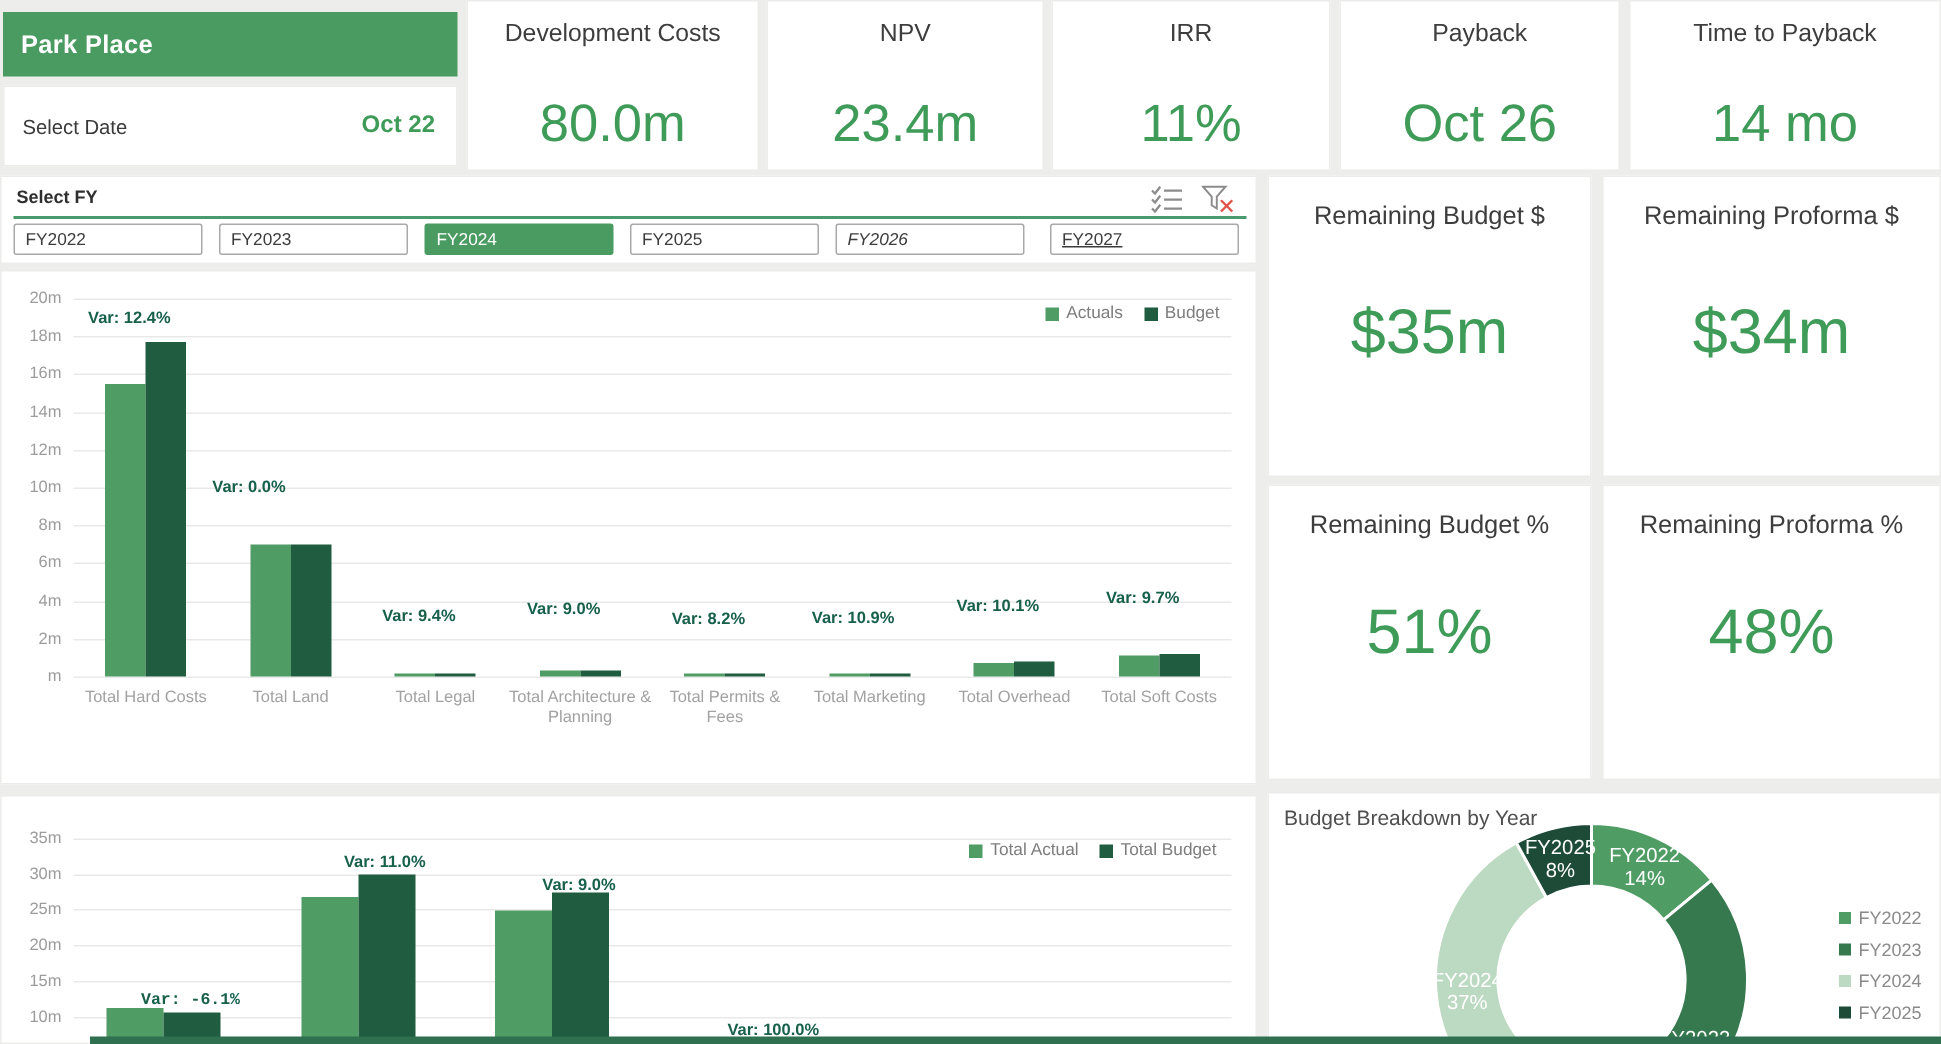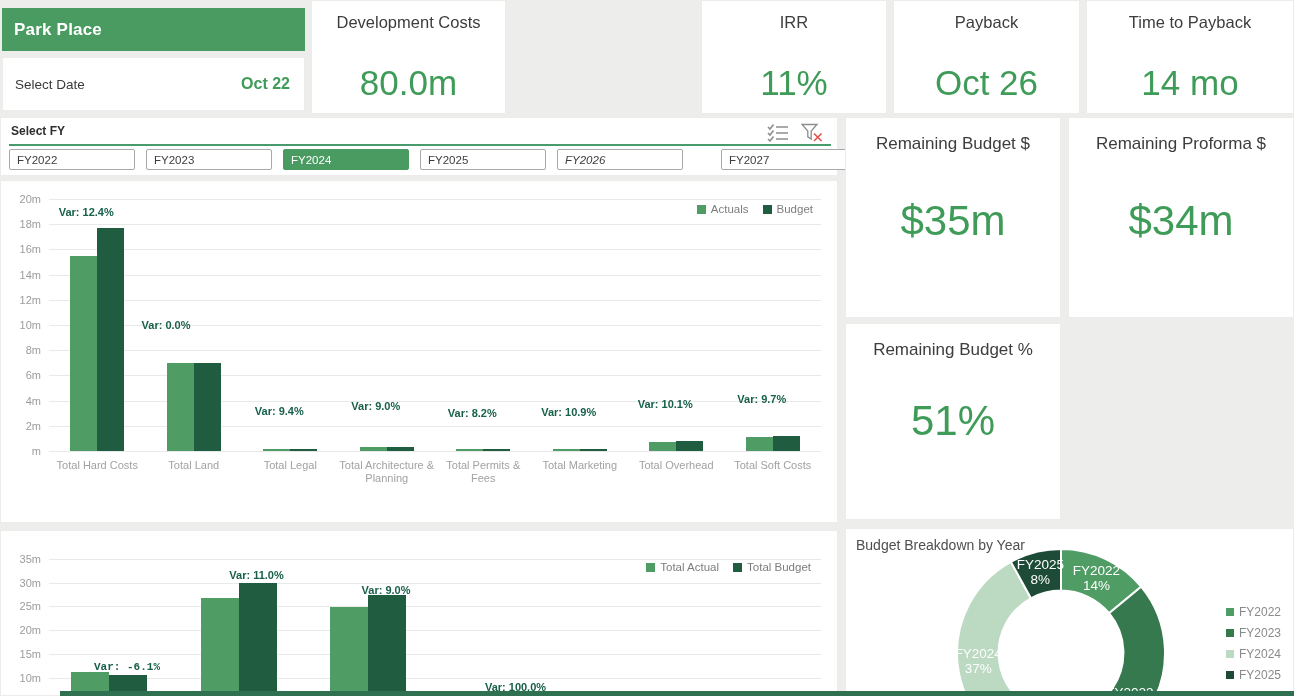--- a/index.html
+++ b/index.html
@@ -21,21 +21,21 @@
   
   .slicer{left:0;top:117px;width:838px;height:59px;}
   .slicer-title{position:absolute;left:10px;top:6px;font-size:12px;font-weight:bold;color:#2f2f2f;}
   .slicer-underline{position:absolute;left:8px;top:26px;width:822px;height:2px;background:#479b6d;}
   .slicer-icon{position:absolute;top:5px;width:22px;height:19px;cursor:pointer;}
   .icon-multiselect{right:48px;}
   .icon-clearfilter{right:14px;}
   .fy-btn{position:absolute;top:31px;width:126px;height:21px;border:1px solid #a9a9a9;border-radius:2px;
           font-size:11.5px;color:#3c3c3c;line-height:20px;padding-left:7px;box-sizing:border-box;background:#fff;cursor:pointer;}
   .fy-btn.selected{background:#4a9b61;border-color:#4a9b61;color:#fff;}
-  .fy0{left:8px;}.fy1{left:145px;}.fy2{left:282px;}.fy3{left:419px;}.fy4{left:556px;font-style:italic;}.fy5{left:720px;}
+  .fy0{left:8px;}.fy1{left:145px;}.fy2{left:282px;}.fy3{left:419px;}.fy4{left:556px;font-style:italic;}.fy5{left:699px;text-decoration:underline;}
   
   .chart-card{overflow:hidden;}
   .chart1{left:0;top:180px;width:838px;height:343px;}
   .chart2{left:0;top:530px;width:838px;height:166px;}
   .gridline{position:absolute;height:1px;background:#e9e9e9;}
   .ytick{position:absolute;width:40px;text-align:right;font-size:11px;color:#9c9c9c;}
   .bar{position:absolute;cursor:pointer;}
   .var-label{position:absolute;font-size:11px;font-weight:bold;color:#17604a;text-align:center;white-space:nowrap;}
   .cat-label{position:absolute;width:96px;text-align:center;font-size:11px;line-height:13px;color:#a2a2a2;}
   .chart-legend{position:absolute;display:flex;gap:14px;align-items:center;}
@@ -66,20 +66,24 @@
     <span>Park Place</span>
   </div>
   <div class="card start-card">
     <span class="start-label">Select Date</span>
     <span class="start-value">Oct 22</span>
   </div>
 
   <div class="card kpi" style="left:311px;width:195px;">
     <div class="kpi-label">Development Costs</div>
     <div class="kpi-value">80.0m</div>
+  </div>
+  <div class="card kpi" style="left:511px;width:185px;">
+    <div class="kpi-label">NPV</div>
+    <div class="kpi-value">23.4m</div>
   </div>
   <div class="card kpi" style="left:701px;width:186px;">
     <div class="kpi-label">IRR</div>
     <div class="kpi-value">11%</div>
   </div>
   <div class="card kpi" style="left:893px;width:187px;">
     <div class="kpi-label">Payback</div>
     <div class="kpi-value">Oct 26</div>
   </div>
   <div class="card kpi" style="left:1086px;width:208px;">
@@ -222,20 +226,24 @@
     <div class="stat-value">$35m</div>
   </div>
   <div class="card stat row1" style="left:1068px;top:117px;width:226px;height:201px;">
     <div class="stat-label">Remaining Proforma $</div>
     <div class="stat-value">$34m</div>
   </div>
   <div class="card stat row2" style="left:845px;top:323px;width:216px;height:197px;">
     <div class="stat-label">Remaining Budget %</div>
     <div class="stat-value">51%</div>
   </div>
+  <div class="card stat row2" style="left:1068px;top:323px;width:226px;height:197px;">
+    <div class="stat-label">Remaining Proforma %</div>
+    <div class="stat-value">48%</div>
+  </div>
 
   <div class="card donut-card">
     <svg id="donut" width="449" height="168" viewBox="0 0 449 168">
         <path d="M215 20 A104 104 0 0 1 295.13337724868205 57.70790506613625 L263.0800263492092 84.22474303968175 A62.4 62.4 0 0 0 215 61.6 Z" fill="#4f9c64" stroke="#fff" stroke-width="2"></path>
         <text x="250.42483705821405" text-anchor="middle" fill="#fff" font-size="13.5" font-family="&quot;Liberation Sans&quot;, sans-serif"><tspan x="250.42483705821405" y="45.71838923482717">FY2022</tspan><tspan x="250.42483705821405" y="60.71838923482717">14%</tspan></text>
         <path d="M295.13337724868205 57.70790506613625 A104 104 0 0 1 182.86223258500544 222.90987769469598 L195.71733955100325 183.34592661681756 A62.4 62.4 0 0 0 263.0800263492092 84.22474303968175 Z" fill="#37794f" stroke="#fff" stroke-width="2"></path>
         <text x="283.81310377964354" text-anchor="middle" fill="#fff" font-size="13.5" font-family="&quot;Liberation Sans&quot;, sans-serif"><tspan x="283.81310377964354" y="167.7653370372973">FY2023</tspan><tspan x="283.81310377964354" y="182.7653370372973">41%</tspan></text>
         <path d="M182.86223258500544 222.90987769469598 A104 104 0 0 1 164.89761789342168 32.864105275438135 L184.938570736053 69.31846316526288 A62.4 62.4 0 0 0 195.71733955100325 183.34592661681756 Z" fill="#bcd9c1" stroke="#fff" stroke-width="2"></path>
         <text x="132.16924454502373" text-anchor="middle" fill="#fff" font-size="13.5" font-family="&quot;Liberation Sans&quot;, sans-serif"><tspan x="132.16924454502373" y="128.82981166810038">FY2024</tspan><tspan x="132.16924454502373" y="143.82981166810038">37%</tspan></text>
         <path d="M164.89761789342168 32.864105275438135 A104 104 0 0 1 215.00000000000017 20 L215.00000000000009 61.6 A62.4 62.4 0 0 0 184.938570736053 69.31846316526288 Z" fill="#1d4b37" stroke="#fff" stroke-width="2"></path>

